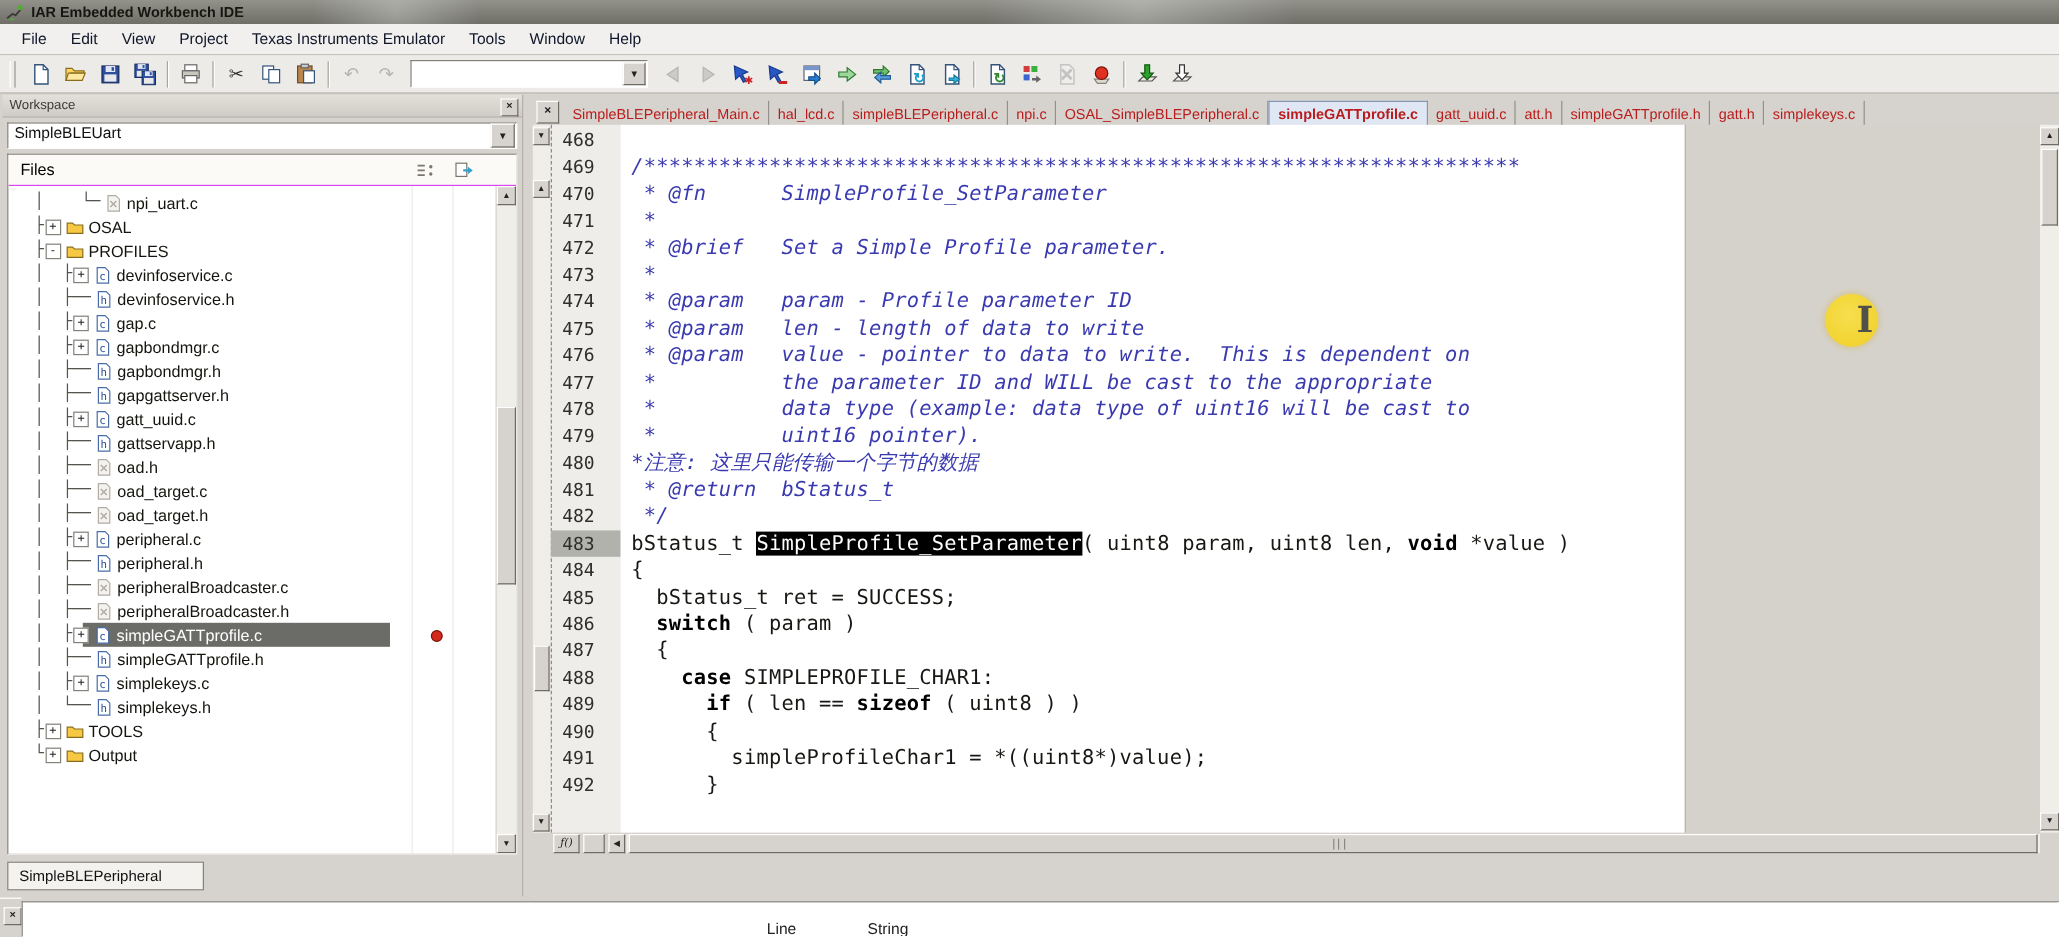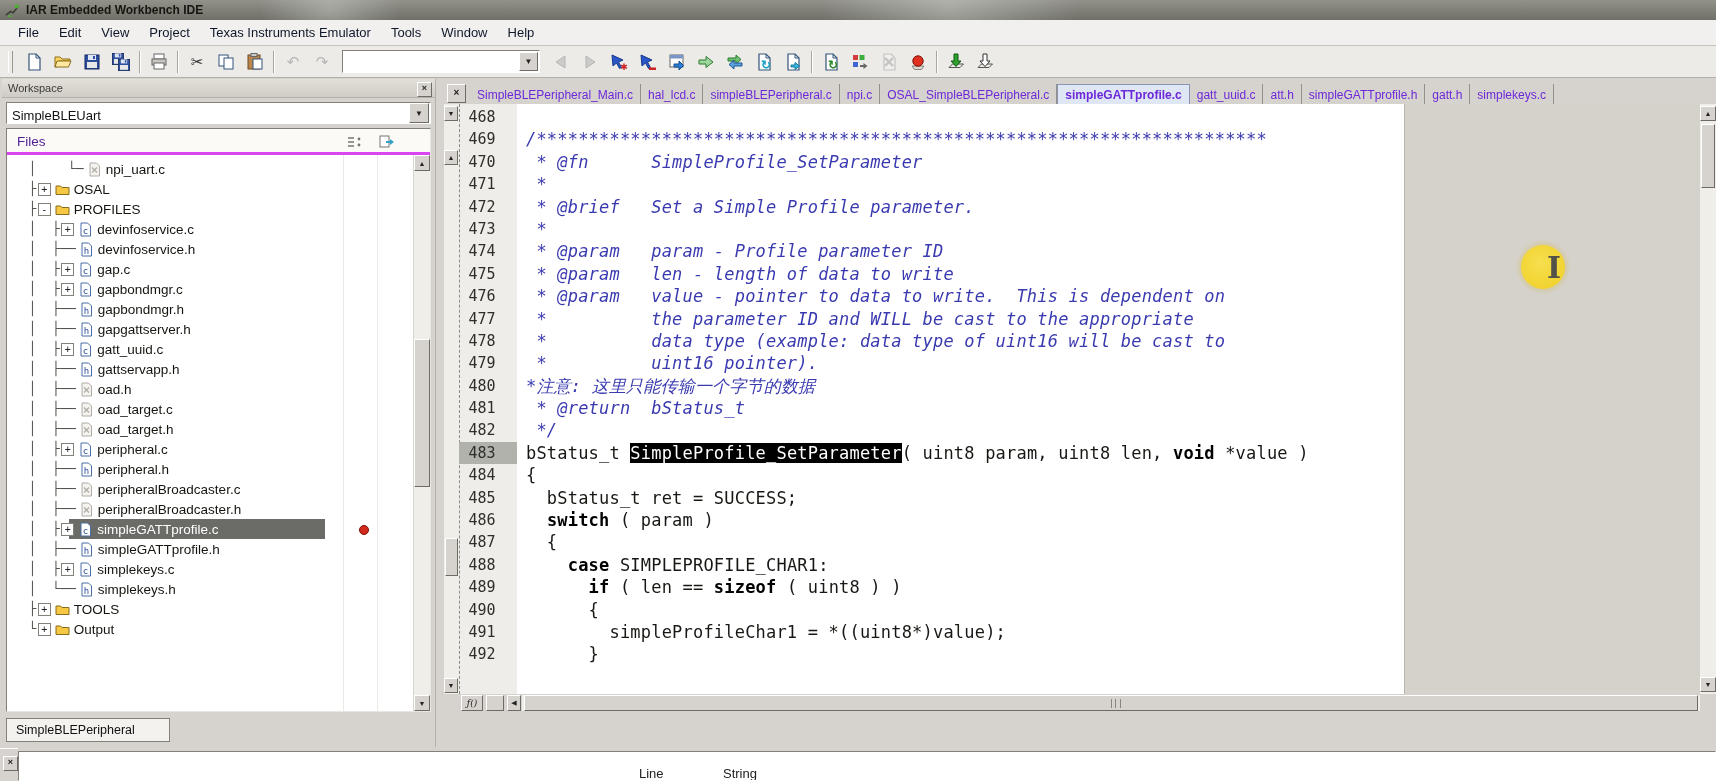--- a/index.html
+++ b/index.html
@@ -35,28 +35,28 @@
 
   
   .workspace{position:absolute;left:2px;top:79px;width:433px;height:668px;background:#d6d3ce;}
   .ws-header{position:absolute;left:0;top:0;width:100%;height:19px;
     background:linear-gradient(#e3e0da,#cfccc5);border-bottom:1px solid #b5b1aa;
     font-size:11px;color:#3a3a34;line-height:19px;padding-left:6px;box-sizing:border-box;}
   .ws-close{position:absolute;right:3px;top:3px;width:13px;height:13px;background:#d6d3ce;
     border:1px solid;border-color:#fff #6e6a64 #6e6a64 #fff;font-size:9px;line-height:11px;
     text-align:center;color:#222;font-weight:bold;}
   .ws-combo{position:absolute;left:4px;top:23px;width:425px;height:22px;background:#fff;
-    border:1px solid;border-color:#848078 #fff #fff #848078;display:flex;align-items:flex-end;box-sizing:border-box;}
+    border:1px solid;border-color:#848078 #fff #fff #848078;display:flex;align-items:flex-start;box-sizing:border-box;}
   .ws-combo .val{flex:1;font-size:13px;color:#111;padding-left:5px;}
   .ws-combo .arrow{width:18px;height:18px;background:#d6d3ce;border:1px solid;border-color:#fff #6e6a64 #6e6a64 #fff;
     display:flex;align-items:center;justify-content:center;font-size:8px;margin-right:1px;color:#222;}
   .files{position:absolute;left:4px;top:49px;width:425px;height:584px;background:#fff;
     border:1px solid;border-color:#848078 #e8e6e1 #e8e6e1 #848078;box-sizing:border-box;overflow:hidden;}
   .files-head{position:absolute;left:0;top:0;right:0;height:26px;background:#fbfaf7;
-    border-bottom:3px solid #d946ef;font-size:13.5px;color:#4c1d95;line-height:26px;padding-left:10px;box-sizing:border-box;}
+    border-bottom:1px solid #d946ef;font-size:13.5px;color:#000000;line-height:26px;padding-left:10px;box-sizing:border-box;}
   .fh-ico{position:absolute;top:5px;width:18px;height:16px;}
   .colline{position:absolute;top:26px;bottom:0;width:1px;background:#eceae5;}
   .tree{position:absolute;left:0;top:26px;right:17px;bottom:0;padding-top:4px;}
   .trow{position:relative;height:20px;display:flex;align-items:center;padding-left:14px;font-size:13.5px;color:#15150f;}
   .trow .guide{font-family:"DejaVu Sans Mono",monospace;font-size:13px;color:#54544e;white-space:pre;line-height:20px;position:relative;z-index:1;}
   .exp{width:11px;height:11px;border:1px solid #84807a;background:#fff;display:inline-flex;align-items:center;
     justify-content:center;font-size:10px;line-height:9px;color:#222;margin:0 1px;position:relative;z-index:1;
     font-family:"DejaVu Sans Mono",monospace;}
   .ticon{width:15px;height:15px;margin:0 4px 0 3px;position:relative;z-index:1;display:flex;align-items:center;}
   .trow .lbl{position:relative;z-index:1;white-space:nowrap;}
@@ -73,21 +73,21 @@
 
   .splitter{position:absolute;left:435px;top:79px;width:9px;height:668px;background:#d6d3ce;
     border-left:1px solid #b5b1aa;border-right:1px solid #fff;}
 
   
   .editor{position:absolute;left:444px;top:79px;right:0;height:668px;background:#d6d3ce;}
   .doc-close{position:absolute;left:3px;top:5px;width:17px;height:17px;background:#d6d3ce;
     border:1px solid;border-color:#fff #6e6a64 #6e6a64 #fff;text-align:center;font-size:10px;
     line-height:15px;font-weight:bold;color:#222;}
   .tabs{position:absolute;left:26px;right:0;top:3px;height:23px;display:flex;align-items:flex-end;overflow:hidden;}
-  .tab{font-size:12px;color:#6d28d9;padding:4px 7px 3px;border-right:1px solid #94908a;white-space:nowrap;}
+  .tab{font-size:12px;color:#b91c1c;padding:4px 7px 3px;border-right:1px solid #94908a;white-space:nowrap;}
   .tab.active{background:#dee7f3;font-weight:bold;border:1px solid #8896b2;border-bottom:none;padding-top:3px;}
   .e-left{position:absolute;left:0;top:25px;width:15px;height:590px;background:#efeee9;border-right:1px solid #c8c5bf;}
   .gutter-bg{position:absolute;left:15px;top:25px;width:58px;height:590px;background:#eeedea;
     border-left:1px dashed #908c85;box-sizing:border-box;}
   .code-bg{position:absolute;left:73px;top:25px;width:887px;height:590px;background:#fff;}
   .e-gray{position:absolute;left:960px;top:25px;width:296px;height:590px;background:#d5d2cb;border-left:1px solid #bab6ae;}
   .rows{position:absolute;left:15px;top:25px;width:1241px;height:590px;overflow:hidden;padding-top:2px;box-sizing:border-box;}
   .crow{display:flex;height:22.4px;line-height:22.4px;font-family:"DejaVu Sans Mono",monospace;}
   .crow .num{width:46px;text-align:center;padding-right:12px;font-size:15px;color:#2e2e2a;flex:none;}
   .crow .num.hl{background:#b2b2ad;}

